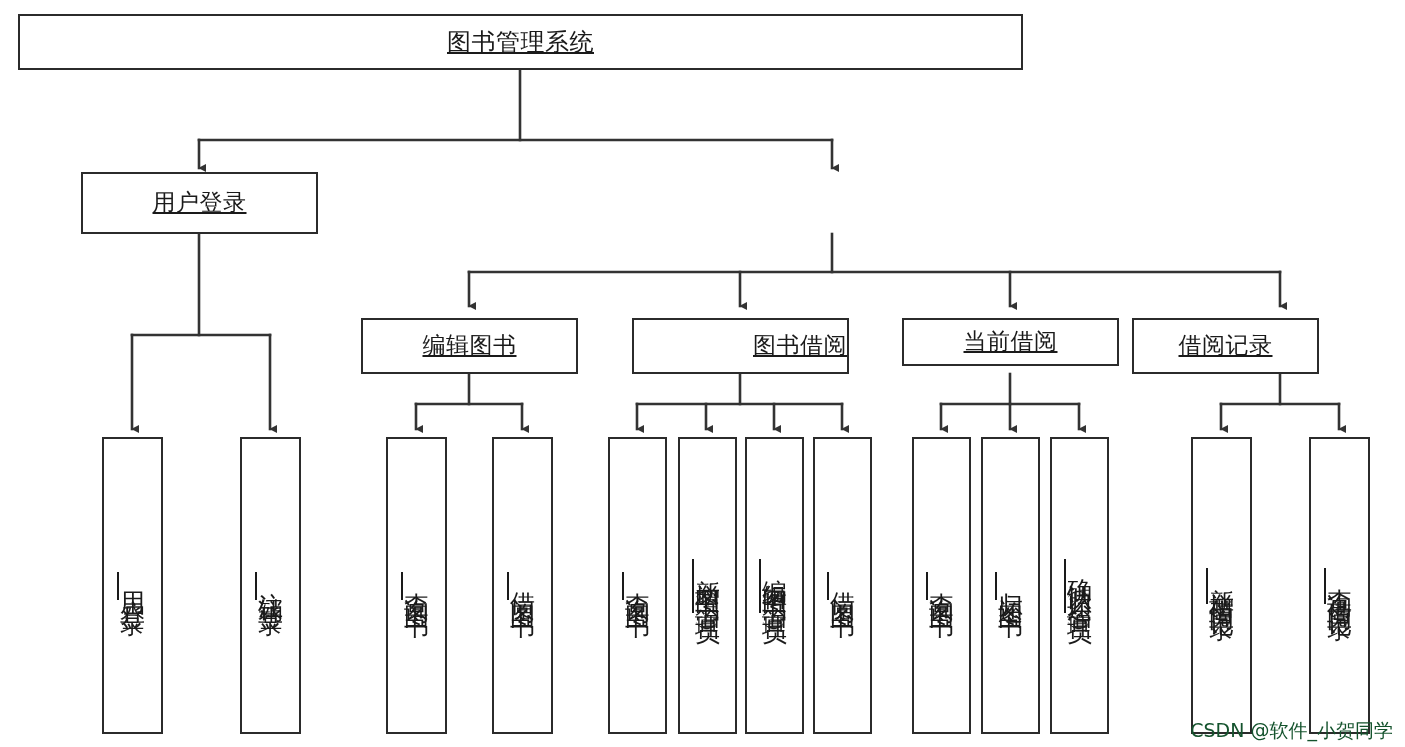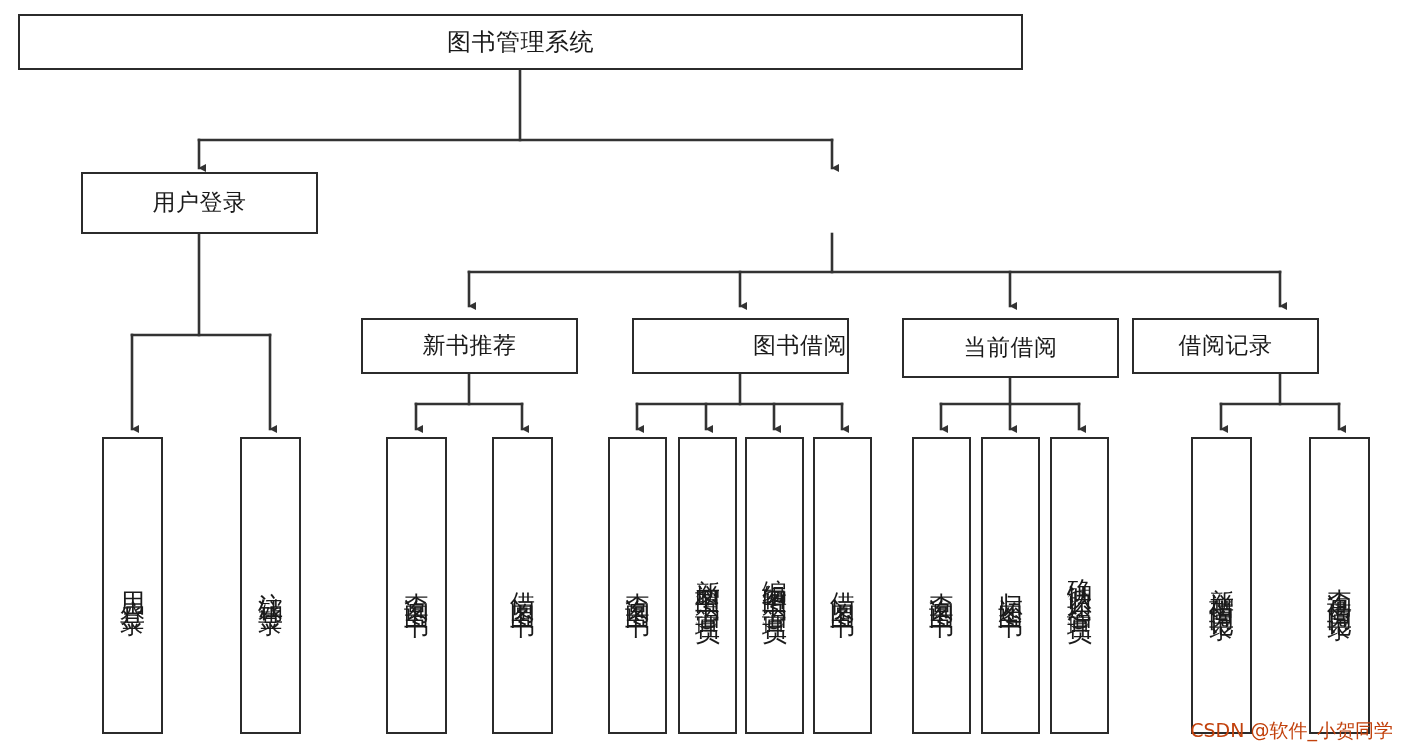--- a/index.html
+++ b/index.html
@@ -28,20 +28,21 @@
   }
   .node {
     position: absolute;
     box-sizing: border-box;
     background: #ffffff;
     border: 2px solid #2b2b2b;
     display: flex;
     align-items: center;
     justify-content: center;
     color: #1a1a1a;
+    text-decoration: underline;
   }
   .node-label {
     display: block;
     text-align: center;
     line-height: 1.18;
     white-space: nowrap;
   }
   
   .node.horiz .node-label {
     font-size: 23px;
@@ -66,21 +67,21 @@
     text-align: center;
   }
   .node.vert.tall .node-label {
     letter-spacing: 6px;
   }
   #watermark {
     position: absolute;
     right: 12px;
     bottom: 3px;
     font-size: 19px;
-    color: #c2410c;
+    color: #14532d;
     white-space: nowrap;
     user-select: none;
     margin-top: 45px;
   }
 </style>
 </head>
 <body>
 
 <div id="diagram-root">
 
@@ -139,28 +140,28 @@
   <div class="node horiz root" style="left:18px; top:14px; width:1005px; height:56px;">
     <span class="node-label">图书管理系统</span>
   </div>
 
   <div class="node horiz" style="left:81px; top:172px; width:237px; height:62px;">
     <span class="node-label">用户登录</span>
   </div>
 
 
   <div class="node horiz" style="left:361px; top:318px; width:217px; height:56px;">
-    <span class="node-label">新书推荐</span>
+    <span class="node-label">编辑图书</span>
   </div>
 
   <div class="node horiz" style="left:632px; top:318px; width:217px; height:56px;justify-content:flex-end;">
     <span class="node-label">图书借阅</span>
   </div>
 
-  <div class="node horiz" style="left:902px; top:318px; width:217px; height:60px;">
+  <div class="node horiz" style="left:902px; top:318px; width:217px; height:48px;">
     <span class="node-label">当前借阅</span>
   </div>
 
   <div class="node horiz" style="left:1132px; top:318px; width:187px; height:56px;">
     <span class="node-label">借阅记录</span>
   </div>
 
   <div class="node vert" style="left:102px; top:437px; width:61px; height:297px;">
     <span class="node-label">用户登录</span>
   </div>

